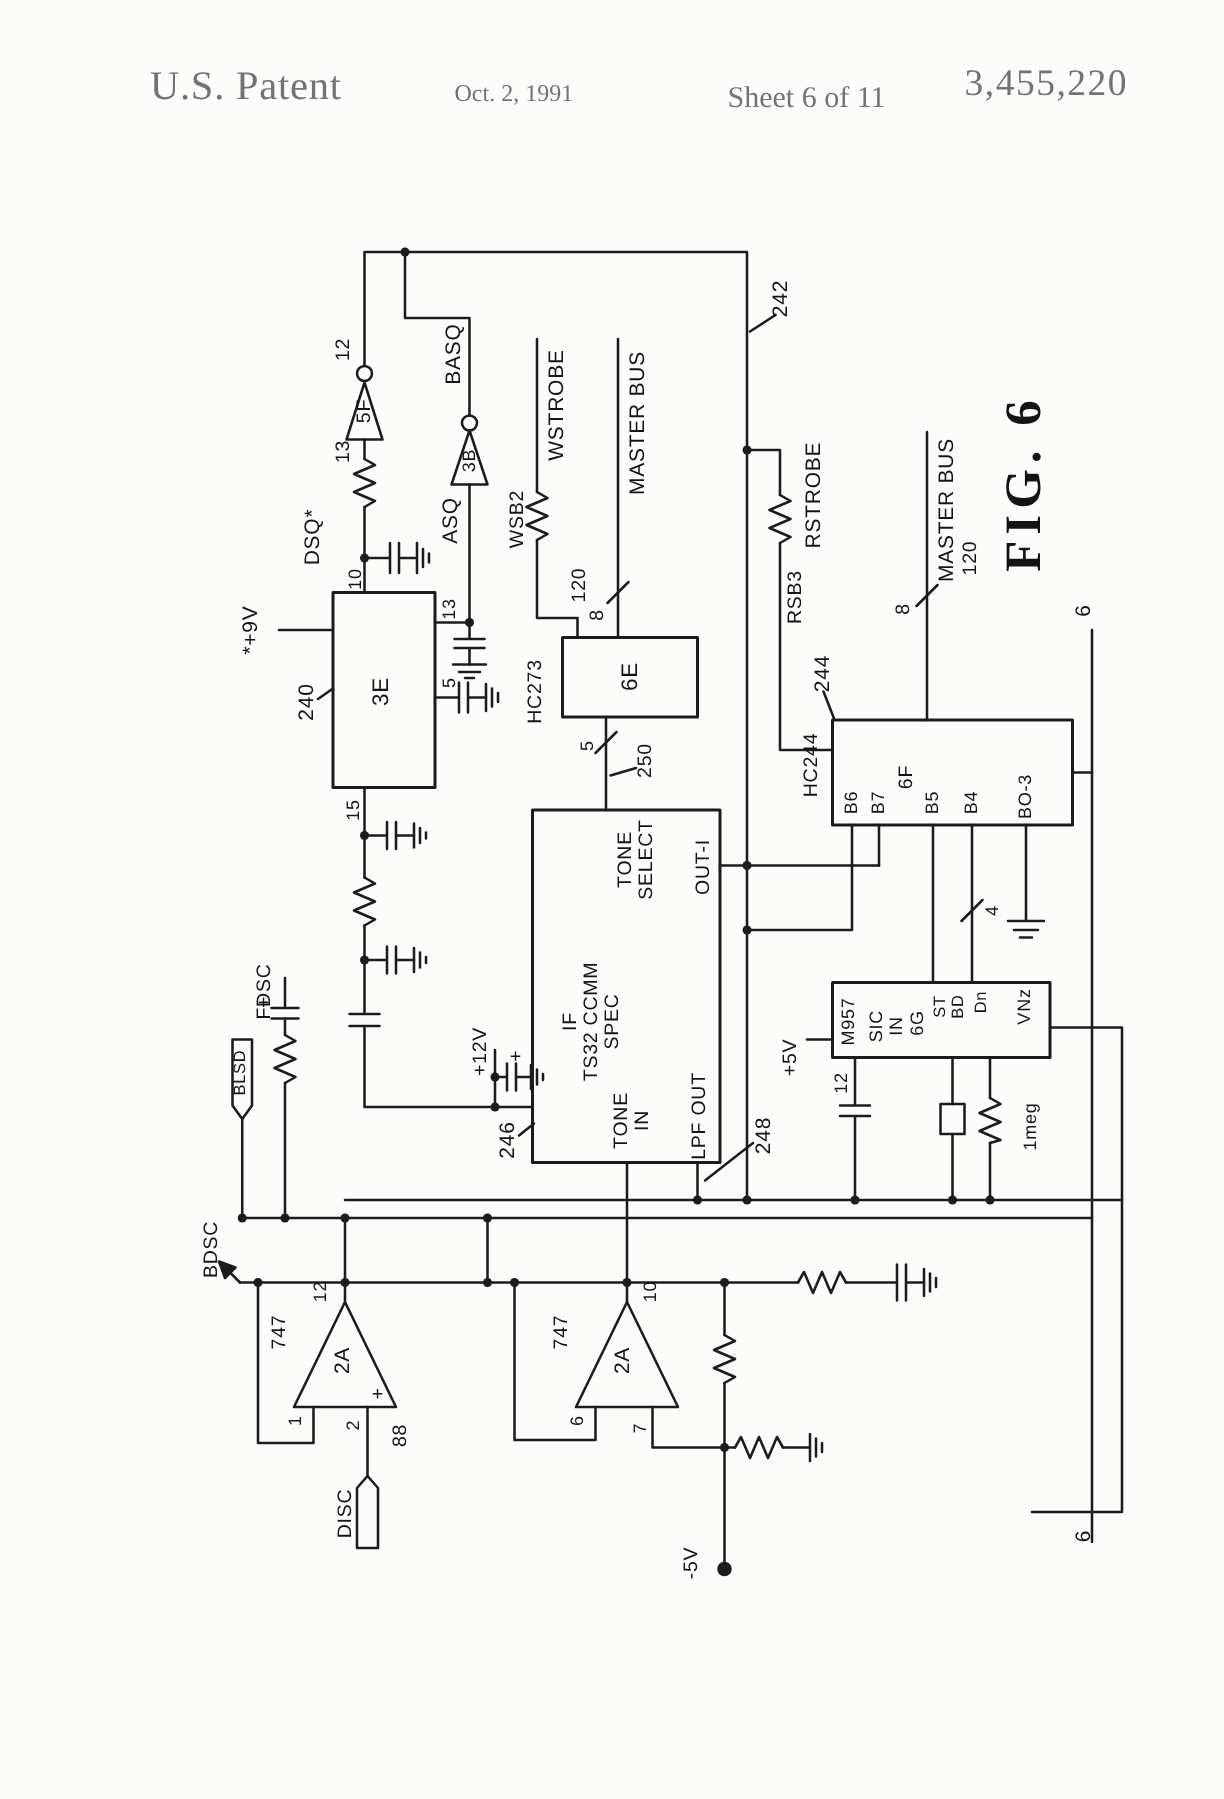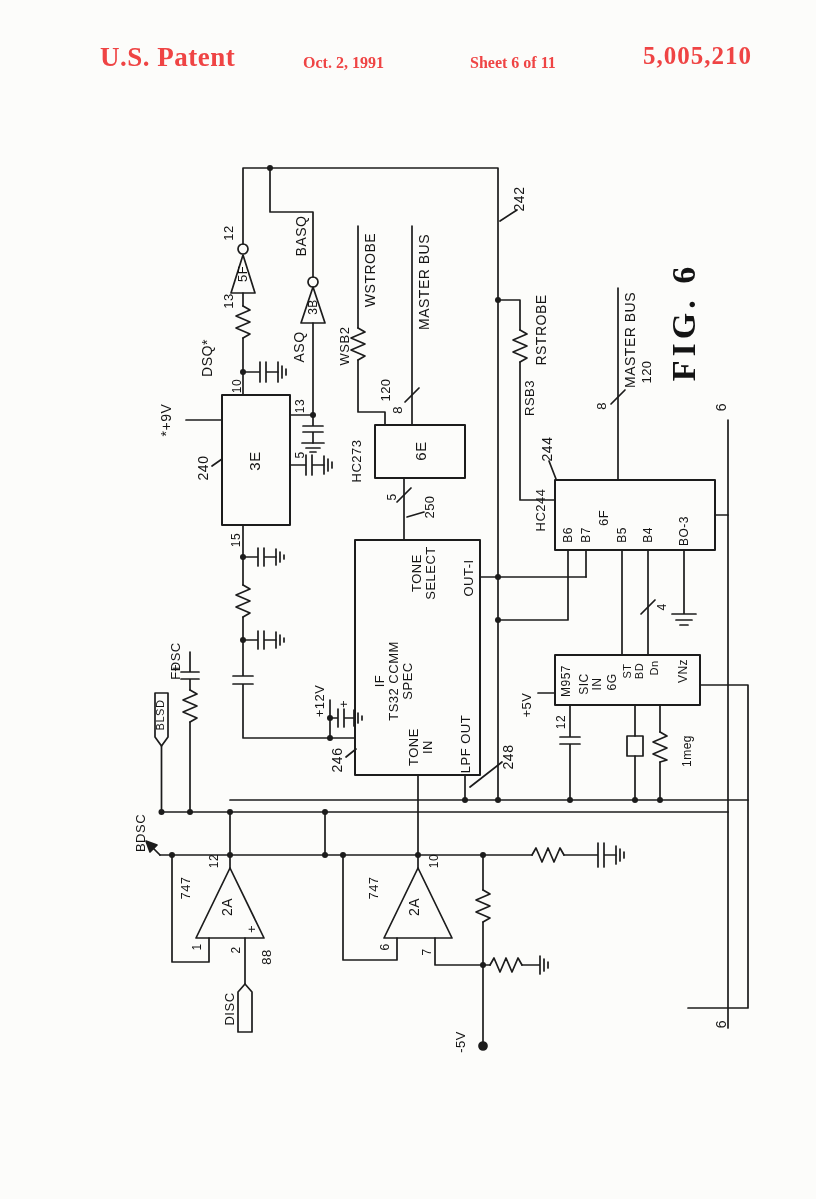--- a/index.html
+++ b/index.html
@@ -1,39 +1,39 @@
 <!DOCTYPE html>
 <html><head>
 <meta charset="utf-8">
 <style>
   html,body{margin:0;padding:0;background:#e8e8e6;}
   #page{position:relative;width:816px;height:1199px;background:#fcfcfa;margin:0 auto;overflow:hidden;
         font-family:"Liberation Sans",sans-serif;color:#111;}
-  .hdr{position:absolute;font-family:"Liberation Serif",serif;font-weight:bold;color:#ef4444;white-space:nowrap;}
+  .hdr{position:absolute;font-family:"Liberation Serif",serif;font-weight:normal;color:#737373;white-space:nowrap;}
   #hdr-title{left:100px;top:42px;font-size:27px;letter-spacing:.5px;}
   #hdr-date{left:303px;top:54px;font-size:16px;}
-  #hdr-sheet{left:470px;top:54px;font-size:16px;}
+  #hdr-sheet{left:485px;top:54px;font-size:20px;}
   #hdr-number{left:643px;top:42px;font-size:25px;letter-spacing:1px;}
   #schematic-svg{position:absolute;left:0;top:0;}
   #schematic-labels{position:absolute;left:0;top:0;width:816px;height:1199px;pointer-events:none;}
   .lbl{position:absolute;transform:translate(-50%,-50%) rotate(-90deg);transform-origin:center;
        white-space:pre;text-align:center;line-height:1.08;font-size:14px;color:#141414;
        font-family:"Liberation Sans",sans-serif;letter-spacing:.5px;}
   .fig{font-family:"Liberation Serif",serif;font-weight:bold;letter-spacing:4px;}
   svg path,svg polyline,svg rect,svg line{vector-effect:non-scaling-stroke;}
 </style>
 </head>
 <body>
 
 <div id="page">
 
   <span id="hdr-title" class="hdr">U.S. Patent</span>
   <span id="hdr-date" class="hdr">Oct. 2, 1991</span>
   <span id="hdr-sheet" class="hdr">Sheet 6 of 11</span>
-  <span id="hdr-number" class="hdr">5,005,210</span>
+  <span id="hdr-number" class="hdr">3,455,220</span>
 
   <svg id="schematic-svg" width="816" height="1199" viewBox="0 0 816 1199" fill="none" stroke="#1c1c1c" stroke-width="1.7" stroke-linecap="round" stroke-linejoin="round">
 
     <g>
       <path d="M243,244 L243,168 L498,168 L498,800"></path>
       <path d="M517,210 L500,221"></path>
     </g>
 
     <g>
       <path d="M231,293 L255,293 L243,255 Z"></path>

